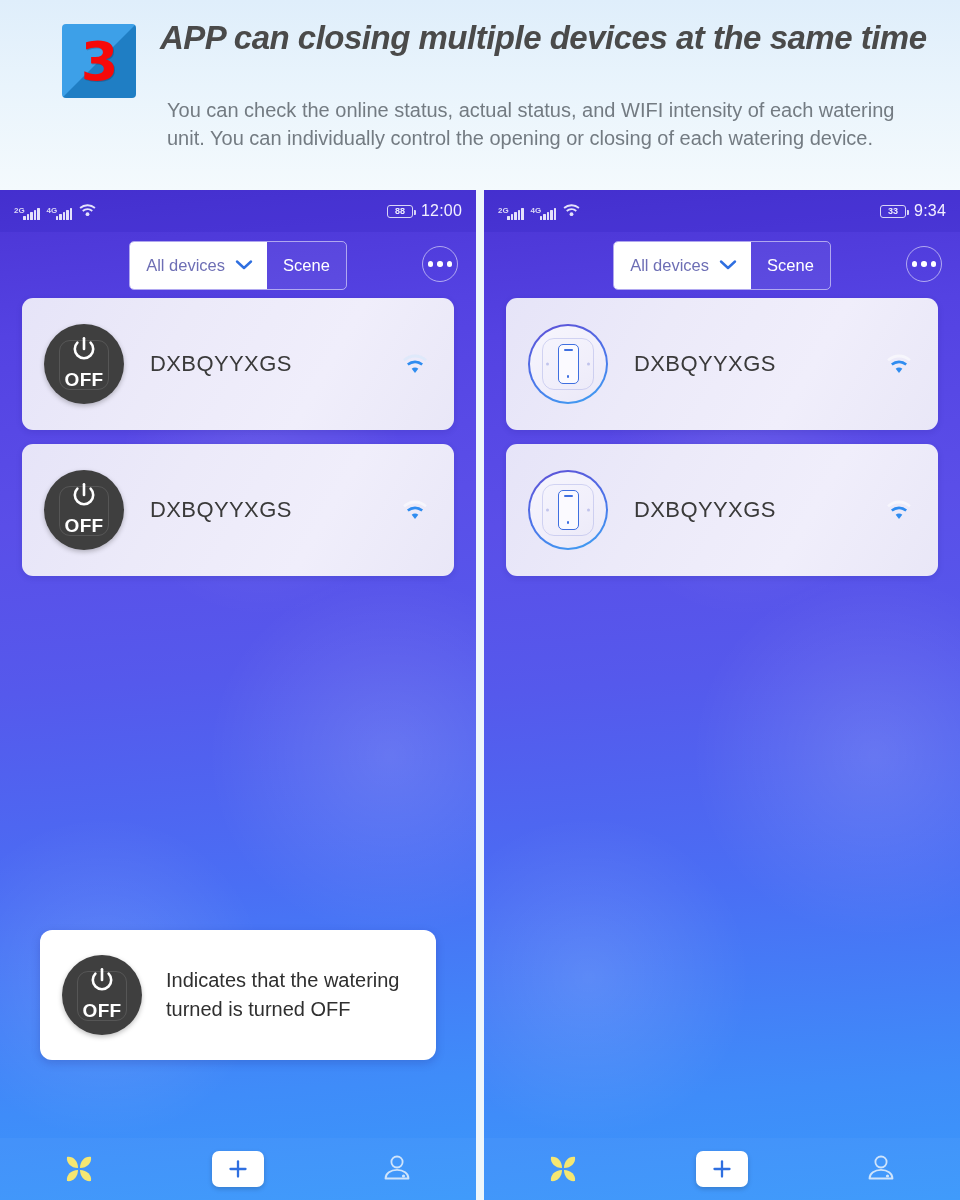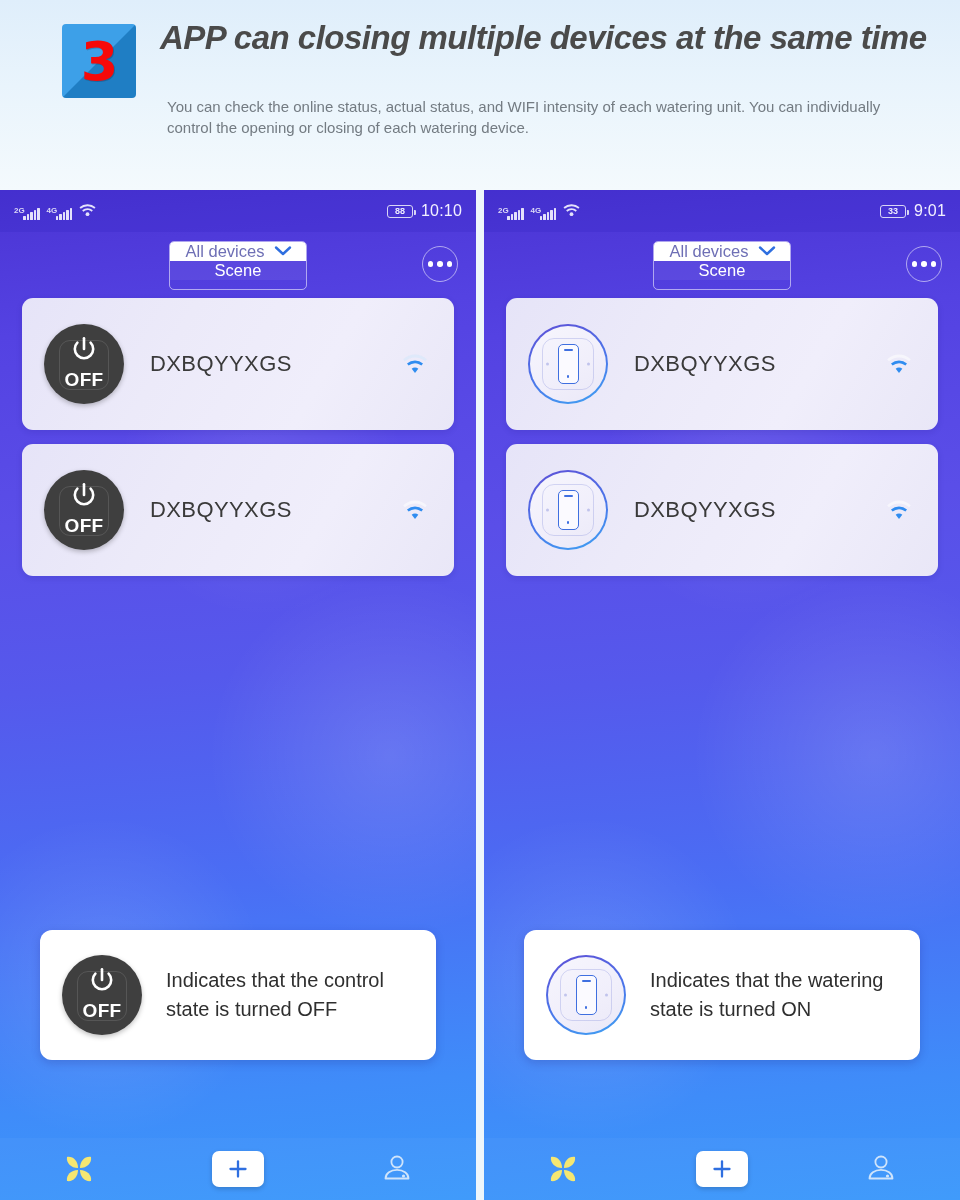--- a/index.html
+++ b/index.html
@@ -33,21 +33,21 @@
     letter-spacing: -1px;
   }
   .head-title {
     position: absolute; left: 160px; top: 20px; width: 780px;
     font-size: 33px; font-weight: 700; font-style: italic;
     color: #4a4a4a; line-height: 1.12;
     letter-spacing: -0.5px;
   }
   .head-sub {
     position: absolute; left: 167px; top: 96px; width: 740px;
-    font-size: 15px; color: #737b82; line-height: 1.42;
+    font-size: 20px; color: #737b82; line-height: 1.42;
   }
 
   
   .phones {
     position: relative; width: 960px; height: 1010px;
     background: #eef6fb;
     display: flex;
   }
   .phone {
     position: relative;
@@ -95,21 +95,20 @@
 
   
   .toprow {
     position: relative; height: 66px;
     display: flex; align-items: center; justify-content: center;
   }
   .segment {
     display: flex; border-radius: 5px; overflow: hidden;
     border: 1px solid rgba(255,255,255,0.55);
     height: 49px;
-    flex-direction: column;
   }
   .seg-all {
     background: #ffffff; color: #6e6fb5;
     display: flex; align-items: center; gap: 10px;
     padding: 0 14px 0 16px; font-size: 16.5px;
   }
   .seg-scene {
     background: rgba(255,255,255,0.06); color: #ffffff;
     display: flex; align-items: center; justify-content: center;
     padding: 0 16px; font-size: 16.5px;
@@ -251,21 +250,21 @@
               <path d="M8.5 2.2c2.6 0 5 .95 6.8 2.5l1.2-1.45A12 12 0 0 0 8.5.3 12 12 0 0 0 .5 3.25L1.7 4.7A10.3 10.3 0 0 1 8.5 2.2z" fill="#e4e1fb"></path>
               <path d="M8.5 6.1c1.6 0 3.05.6 4.15 1.55l1.2-1.45A8.1 8.1 0 0 0 8.5 4.2a8.1 8.1 0 0 0-5.35 2l1.2 1.45A6.35 6.35 0 0 1 8.5 6.1z" fill="#e4e1fb"></path>
               <circle cx="8.5" cy="10.2" r="1.9" fill="#e4e1fb"></circle>
             </svg>
         </span>
       </div>
       <div class="sb-right">
         <span class="battery">
           <span>88</span>
         </span>
-        <span class="sb-time">10:10</span>
+        <span class="sb-time">12:00</span>
       </div>
     </div>
 
     <div class="toprow">
       <div class="segment">
         <div class="seg-all">
           <span>All devices</span>
           <span class="chev">
             <svg width="18" height="12" viewBox="0 0 18 12">
                 <path d="M2 2.5 L9 9 L16 2.5" stroke="#2f6fe0" stroke-width="2.4" fill="none" stroke-linecap="round" stroke-linejoin="round"></path>
@@ -332,21 +331,21 @@
       <div class="icon-off">
         <span class="plate"></span>
         <span class="pw">
           <svg width="30" height="30" viewBox="0 0 30 30">
               <path d="M8.4 7.6a9.2 9.2 0 1 0 13.2 0" stroke="#ffffff" stroke-width="2.6" fill="none" stroke-linecap="round"></path>
               <line x1="15" y1="3.2" x2="15" y2="14" stroke="#ffffff" stroke-width="2.6" stroke-linecap="round"></line>
             </svg>
         </span>
         <span class="lbl">OFF</span>
       </div>
-      <div class="legend-text">Indicates that the control state is turned OFF</div>
+      <div class="legend-text">Indicates that the watering turned is turned OFF</div>
     </div>
 
     <div class="bottomnav">
       <div class="nav-cell">
         <span class="petal-wrap">
           <svg width="34" height="34" viewBox="0 0 34 34">
             <path d="M16 16 C16 9, 11 4, 5 5 C4 11, 9 16, 16 16 Z" fill="#f5e772"></path>
             <path d="M18 16 C18 9, 23 4, 29 5 C30 11, 25 16, 18 16 Z" fill="#f5e772"></path>
             <path d="M16 18 C16 25, 11 30, 5 29 C4 23, 9 18, 16 18 Z" fill="#f5e772"></path>
             <path d="M18 18 C18 25, 23 30, 29 29 C30 23, 25 18, 18 18 Z" fill="#f5e772"></path>
@@ -398,21 +397,21 @@
               <path d="M8.5 2.2c2.6 0 5 .95 6.8 2.5l1.2-1.45A12 12 0 0 0 8.5.3 12 12 0 0 0 .5 3.25L1.7 4.7A10.3 10.3 0 0 1 8.5 2.2z" fill="#e4e1fb"></path>
               <path d="M8.5 6.1c1.6 0 3.05.6 4.15 1.55l1.2-1.45A8.1 8.1 0 0 0 8.5 4.2a8.1 8.1 0 0 0-5.35 2l1.2 1.45A6.35 6.35 0 0 1 8.5 6.1z" fill="#e4e1fb"></path>
               <circle cx="8.5" cy="10.2" r="1.9" fill="#e4e1fb"></circle>
             </svg>
         </span>
       </div>
       <div class="sb-right">
         <span class="battery">
           <span>33</span>
         </span>
-        <span class="sb-time">9:01</span>
+        <span class="sb-time">9:34</span>
       </div>
     </div>
 
     <div class="toprow">
       <div class="segment">
         <div class="seg-all">
           <span>All devices</span>
           <span class="chev">
             <svg width="18" height="12" viewBox="0 0 18 12">
                 <path d="M2 2.5 L9 9 L16 2.5" stroke="#2f6fe0" stroke-width="2.4" fill="none" stroke-linecap="round" stroke-linejoin="round"></path>
@@ -466,32 +465,20 @@
         <div class="wifi-cell">
           <svg width="26" height="20" viewBox="0 0 26 20">
               <path d="M13 3.4c3.9 0 7.5 1.45 10.2 3.85l1.6-2.1A18 18 0 0 0 13 .4 18 18 0 0 0 1.2 5.15l1.6 2.1A15.6 15.6 0 0 1 13 3.4z" fill="#ffffff" opacity="0.55"></path>
               <path d="M13 9.2c2.45 0 4.7.92 6.4 2.42l1.6-2.08A13 13 0 0 0 13 6.6a13 13 0 0 0-8 2.94l1.6 2.08A10.1 10.1 0 0 1 13 9.2z" fill="#2f8cf0"></path>
               <path d="M13 13.5c1.25 0 2.4.45 3.3 1.2l-3.3 4.3-3.3-4.3c.9-.75 2.05-1.2 3.3-1.2z" fill="#2f8cf0"></path>
             </svg>
         </div>
       </div>
     </div>
 
-    <div class="legend">
-      <div class="icon-on">
-        <span class="plate"></span>
-        <span class="dotl"></span>
-        <span class="dotr"></span>
-        <span class="sw">
-          <span class="bar"></span>
-            <span class="pt"></span>
-        </span>
-      </div>
-      <div class="legend-text">Indicates that the watering state is turned ON</div>
-    </div>
 
     <div class="bottomnav">
       <div class="nav-cell">
         <span class="petal-wrap">
           <svg width="34" height="34" viewBox="0 0 34 34">
             <path d="M16 16 C16 9, 11 4, 5 5 C4 11, 9 16, 16 16 Z" fill="#f5e772"></path>
             <path d="M18 16 C18 9, 23 4, 29 5 C30 11, 25 16, 18 16 Z" fill="#f5e772"></path>
             <path d="M16 18 C16 25, 11 30, 5 29 C4 23, 9 18, 16 18 Z" fill="#f5e772"></path>
             <path d="M18 18 C18 25, 23 30, 29 29 C30 23, 25 18, 18 18 Z" fill="#f5e772"></path>
           </svg>

